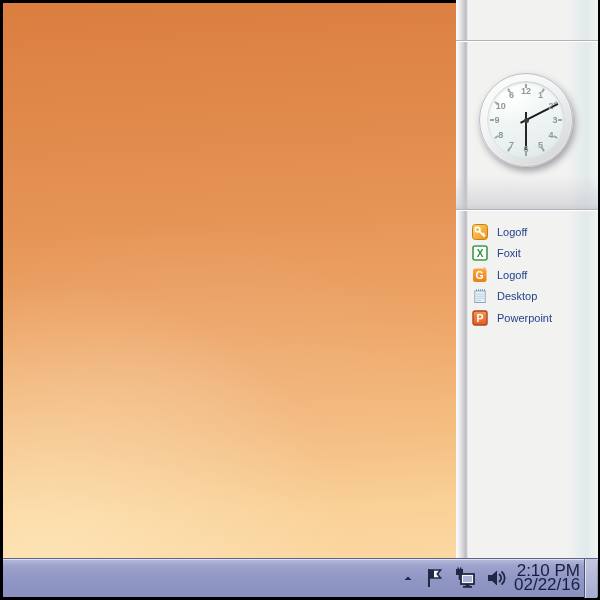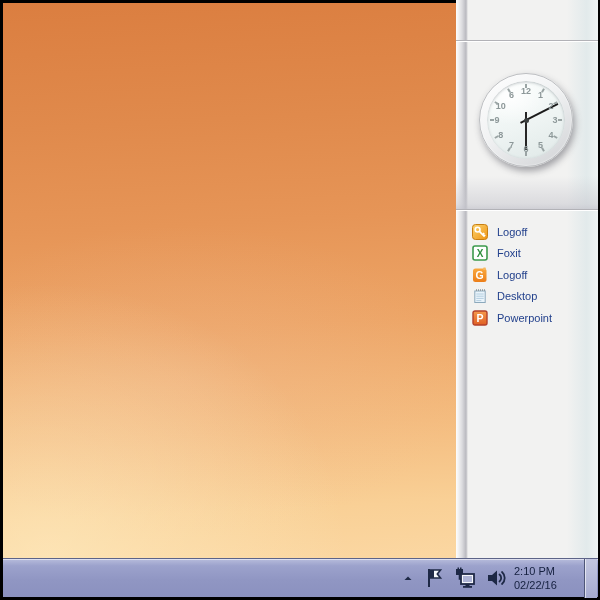--- a/index.html
+++ b/index.html
@@ -84,21 +84,21 @@
     position:absolute; left:3px; top:558px; width:595px; height:39px;
     background:linear-gradient(to bottom, #b7bcdc 0%, #9ca2cc 18%, #9096c3 55%, #8b91bf 100%);
     border-top:1px solid #5d6488;
     box-shadow:inset 0 1px 0 rgba(255,255,255,0.55);
   }
   .tray {
     position:absolute; right:1px; top:0; height:100%; display:flex; align-items:center;
   }
   .tray-btn { display:flex; align-items:center; justify-content:center; cursor:pointer; }
   .tray-clock {
-    width:66px; text-align:left; color:#15203f; font-size:11px; line-height:14px;
+    width:66px; text-align:right; color:#15203f; font-size:17px; line-height:14px;
     margin:0 4px 0 6px; cursor:pointer;
   }
   .show-desktop {
     width:13px; height:39px; margin-top:0;
     background:linear-gradient(to bottom, #c3c7e0, #a6abd0);
     border-left:1px solid #4e5678; box-shadow:inset 1px 0 0 rgba(255,255,255,0.6);
     cursor:pointer;
   }
 </style>
 </head>

